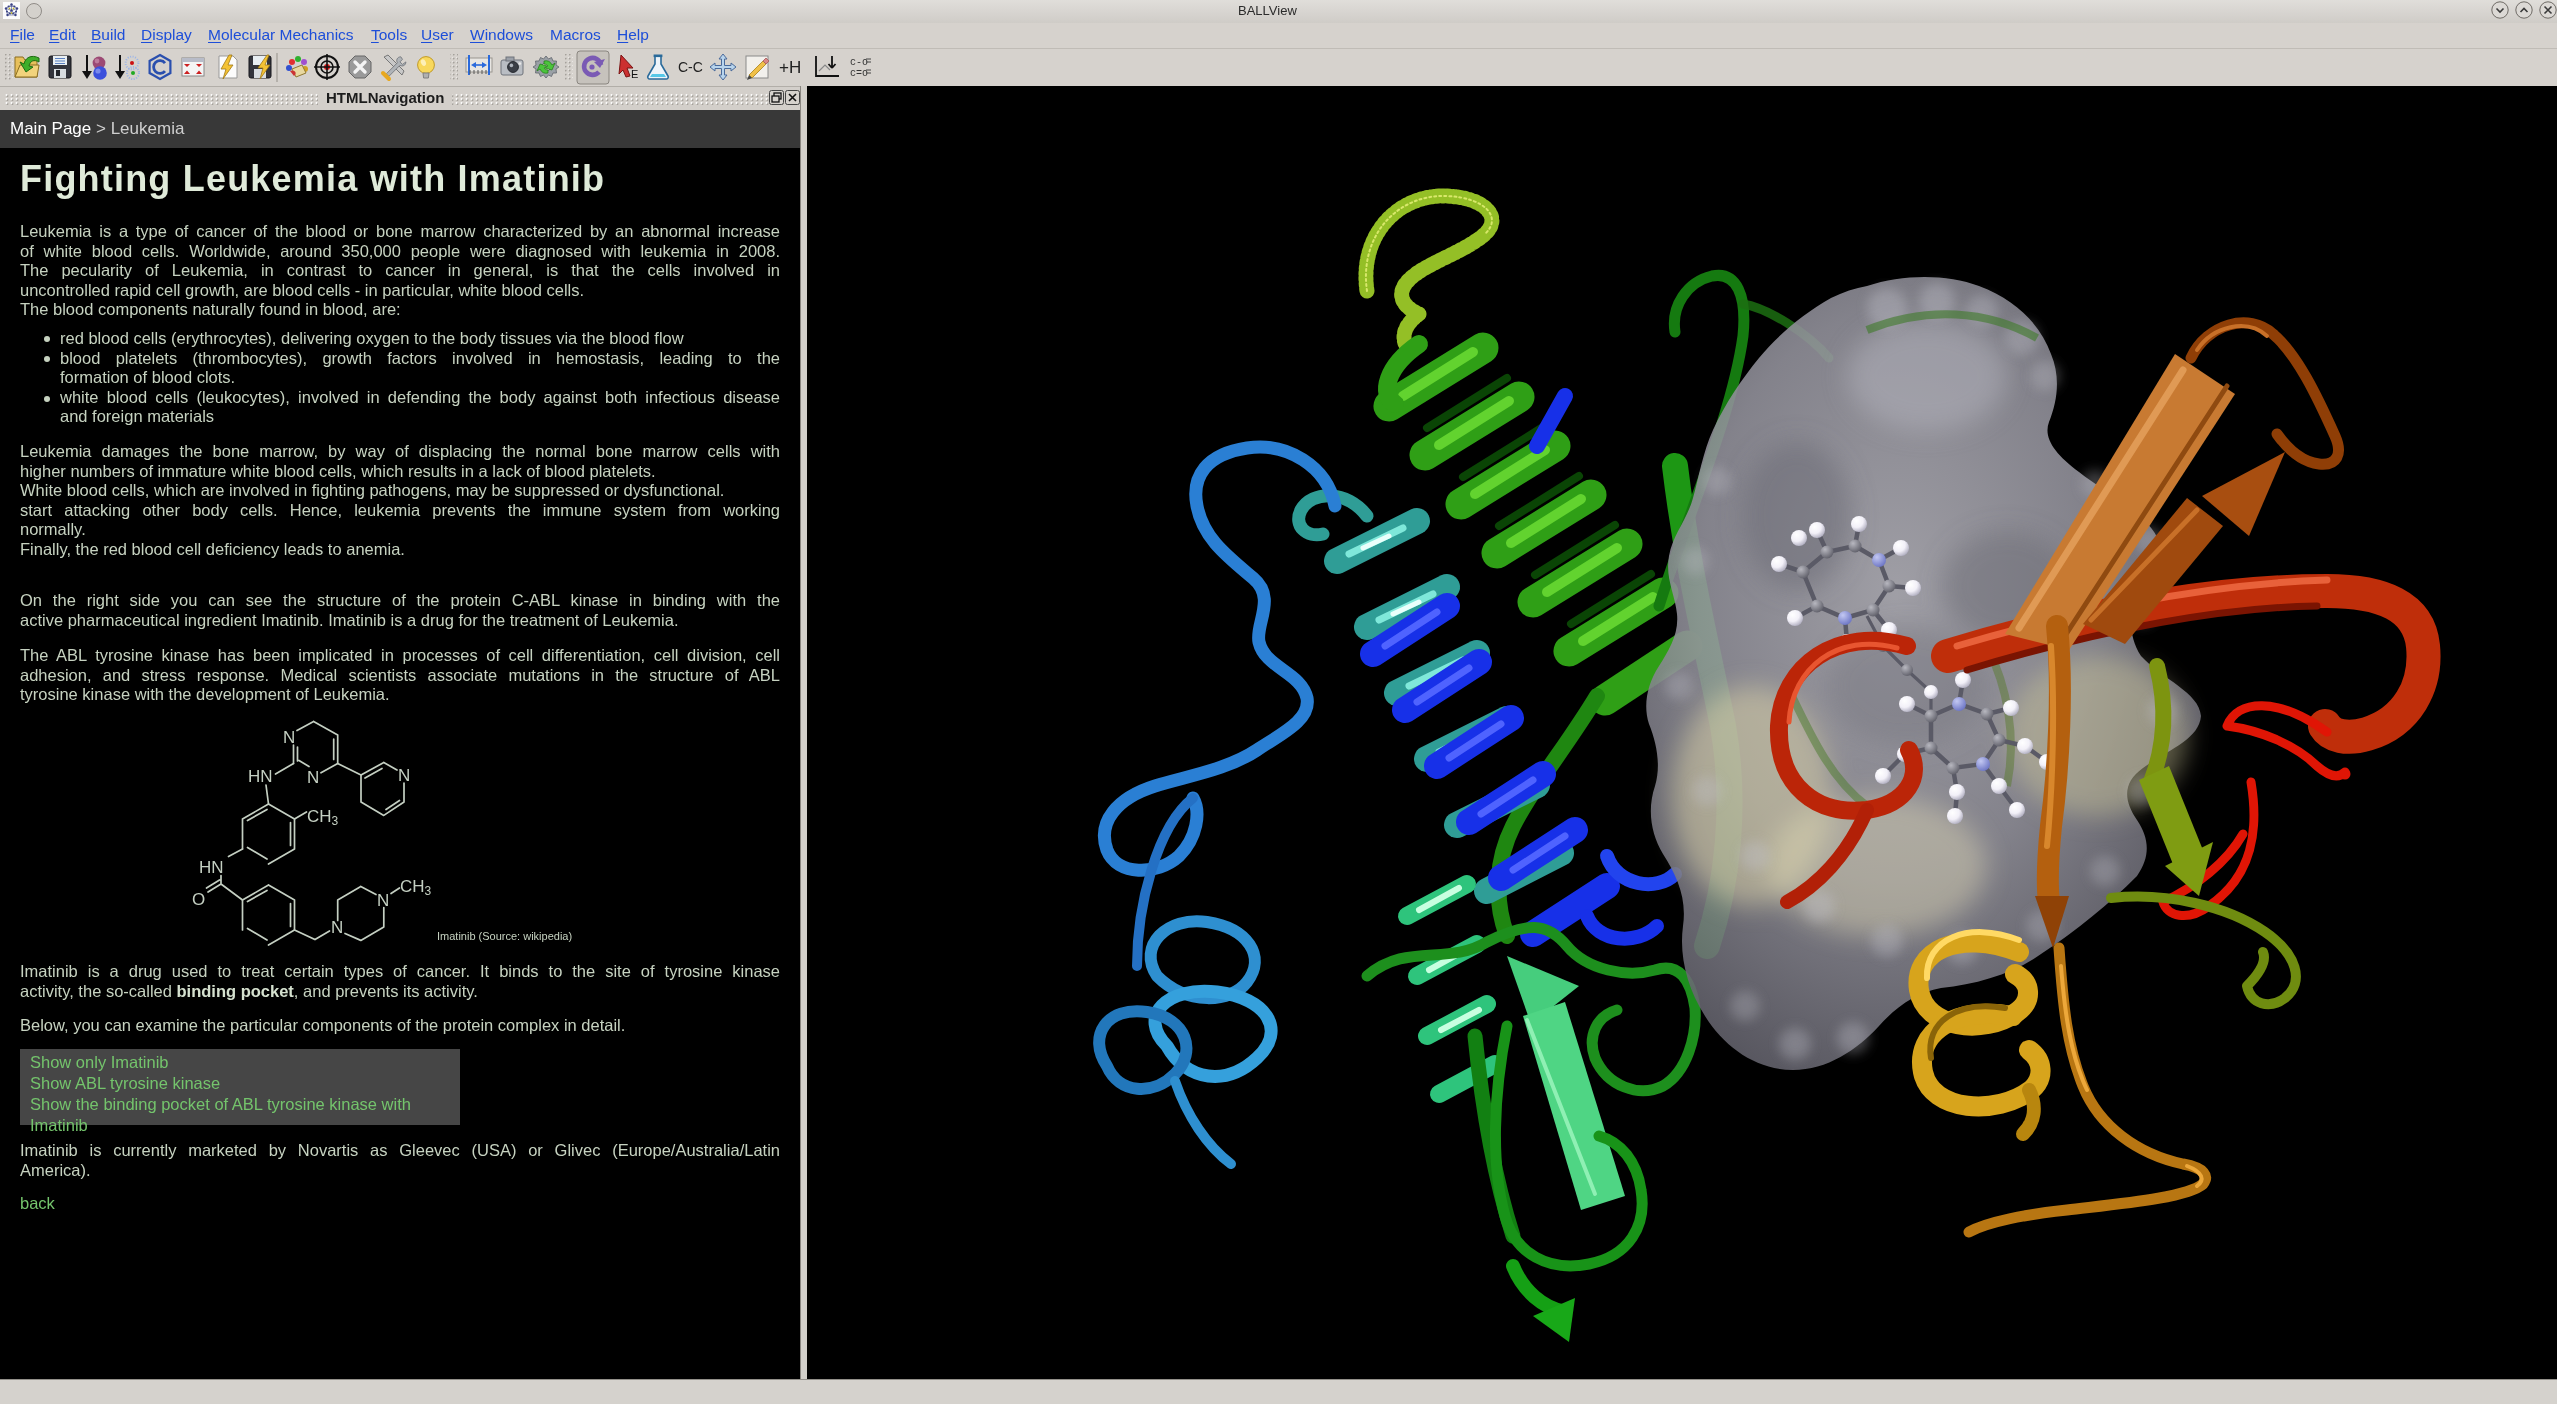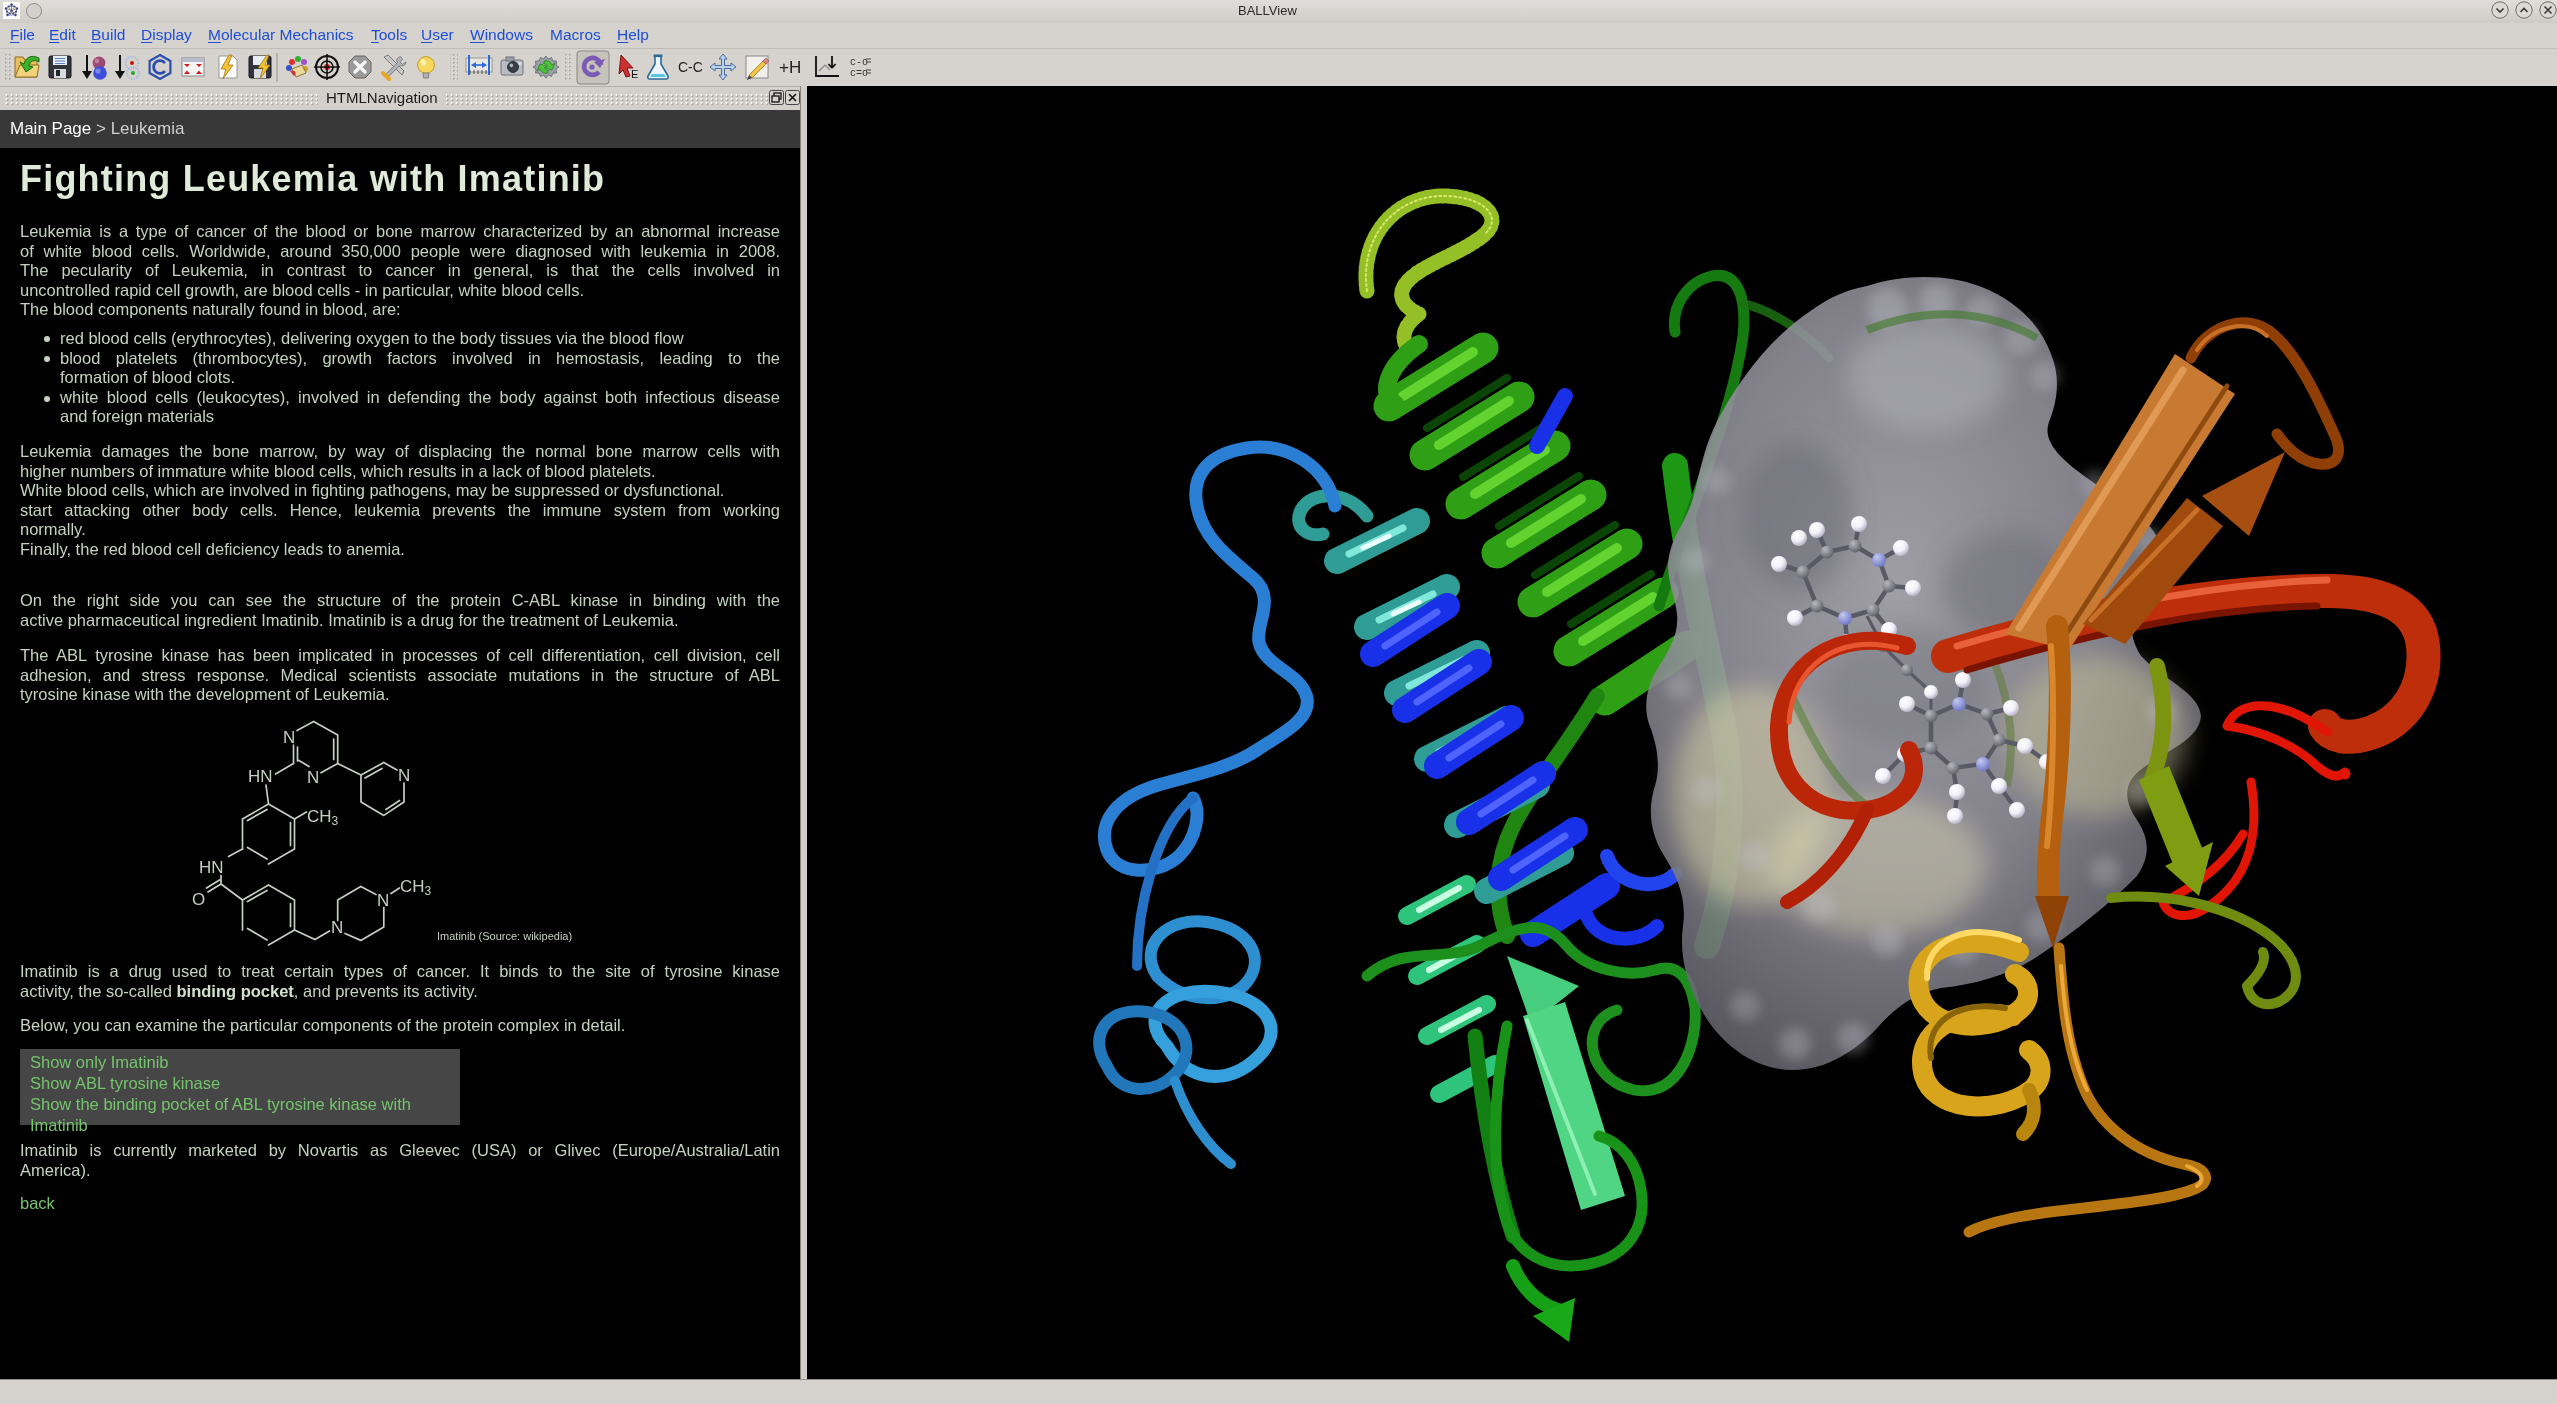--- a/index.html
+++ b/index.html
@@ -9,21 +9,21 @@
   #titletext{left:1238px;top:3px;font-size:13px;color:#2b2b2b;}
   #menubar{left:0;top:23px;width:2557px;height:25px;background:#d6d2cd;border-bottom:1px solid #c0bcb6;}
   .mi{position:absolute;top:3px;font-size:15.5px;color:#1d4ed8;}
   .mi u{text-decoration:underline;text-underline-offset:2px;}
   #toolbar{left:0;top:49px;width:2557px;height:37px;background:#d6d2cd;border-bottom:1px solid #b2aea8;}
   
   #dockbar{left:0;top:87px;width:801px;height:23px;background:#d3cfca;}
   #hatch{left:4px;top:6px;width:792px;height:12px;
     background-image:radial-gradient(circle,rgba(255,255,255,.9) .9px,rgba(0,0,0,0) 1.2px),radial-gradient(circle,rgba(120,116,110,.5) .9px,rgba(0,0,0,0) 1.2px);
     background-size:5px 4px,5px 4px;background-position:0 0,1px 1px;}
-  #docklabel{left:318px;top:2px;font-size:15px;color:#1c1c1c;background:#d3cfca;padding:0 8px;}
+  #docklabel{left:318px;top:2px;font-size:15px;color:#1c1c1c;background:#d3cfca;padding:0 8px;font-weight:bold;}
   
   #panel{left:0;top:110px;width:801px;height:1269px;background:#000;color:#c6d2c0;}
   #crumb{left:0;top:0;width:801px;height:38px;background:#383838;font-size:17px;line-height:38px;}
   #crumb .g{color:#ffffff;}
   #crumb .w{color:#cfcfcf;}
   h1{position:absolute;left:20px;top:48px;margin:0;font-size:36px;letter-spacing:1.2px;color:#dfead9;font-weight:bold;}
   .tx{position:absolute;left:20px;width:760px;font-size:16.5px;line-height:19.5px;color:#c6d2c0;}
   .j{text-align:justify;text-align-last:justify;}
   .tx div{height:19.5px;}
   .bullet{position:absolute;left:44px;width:6px;height:6px;border-radius:3px;background:#c6d2c0;}

